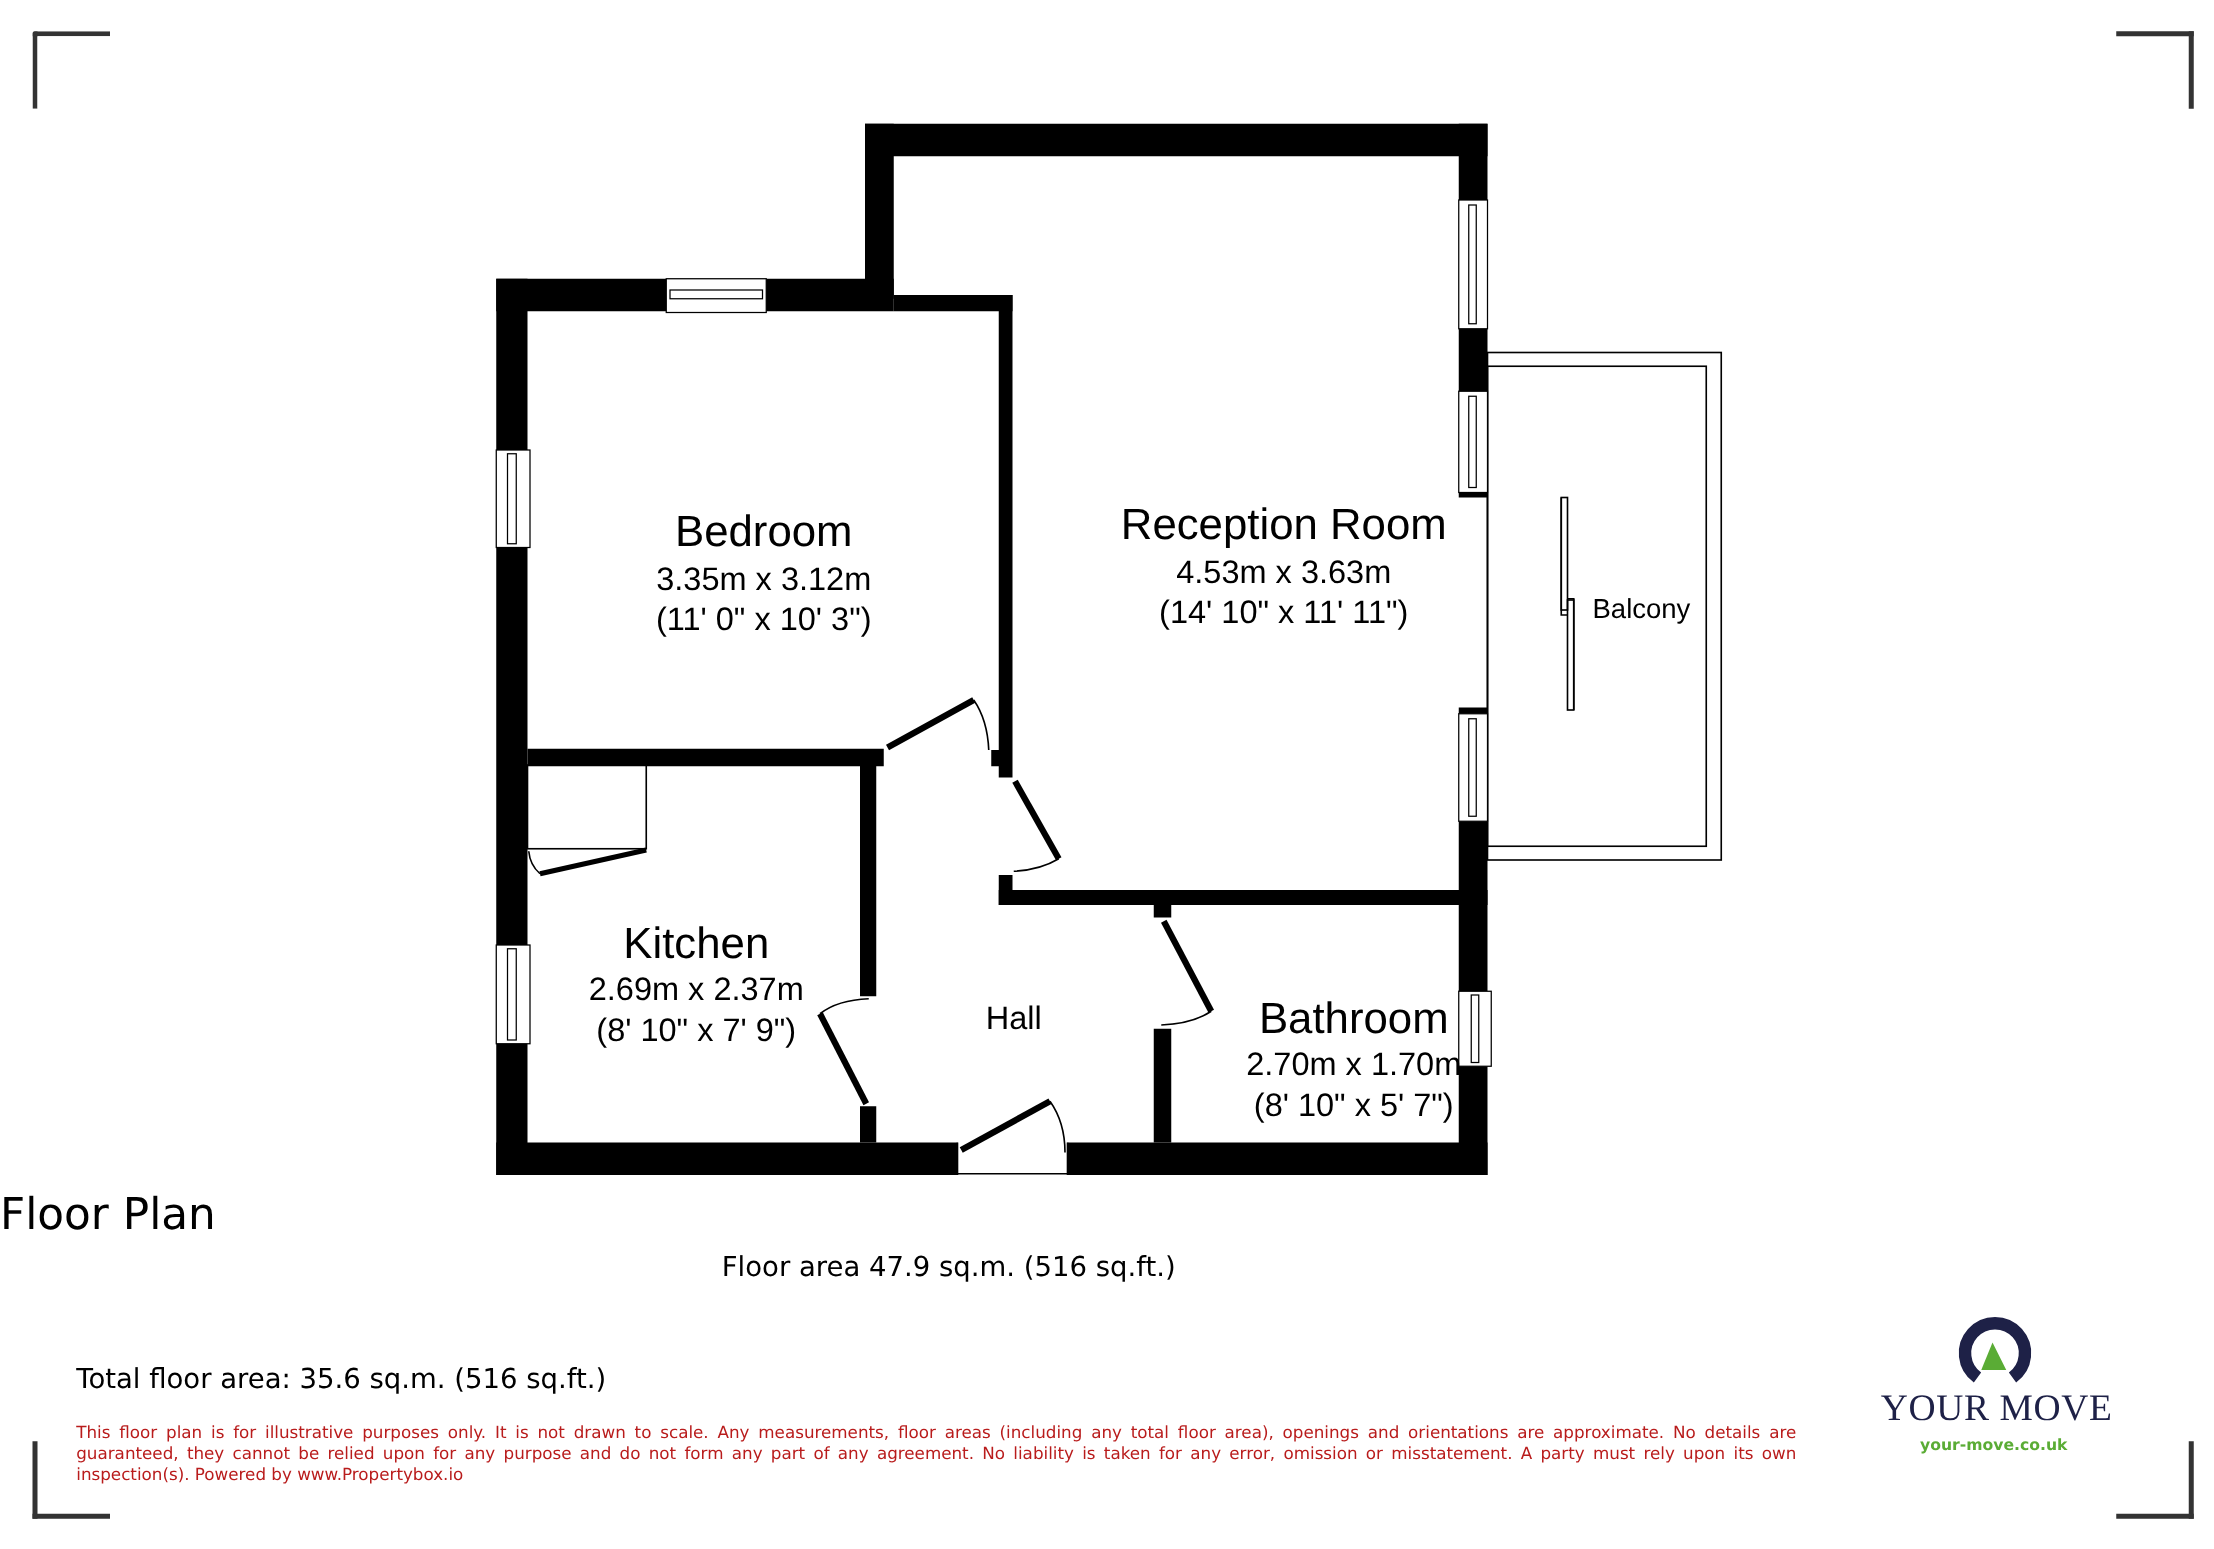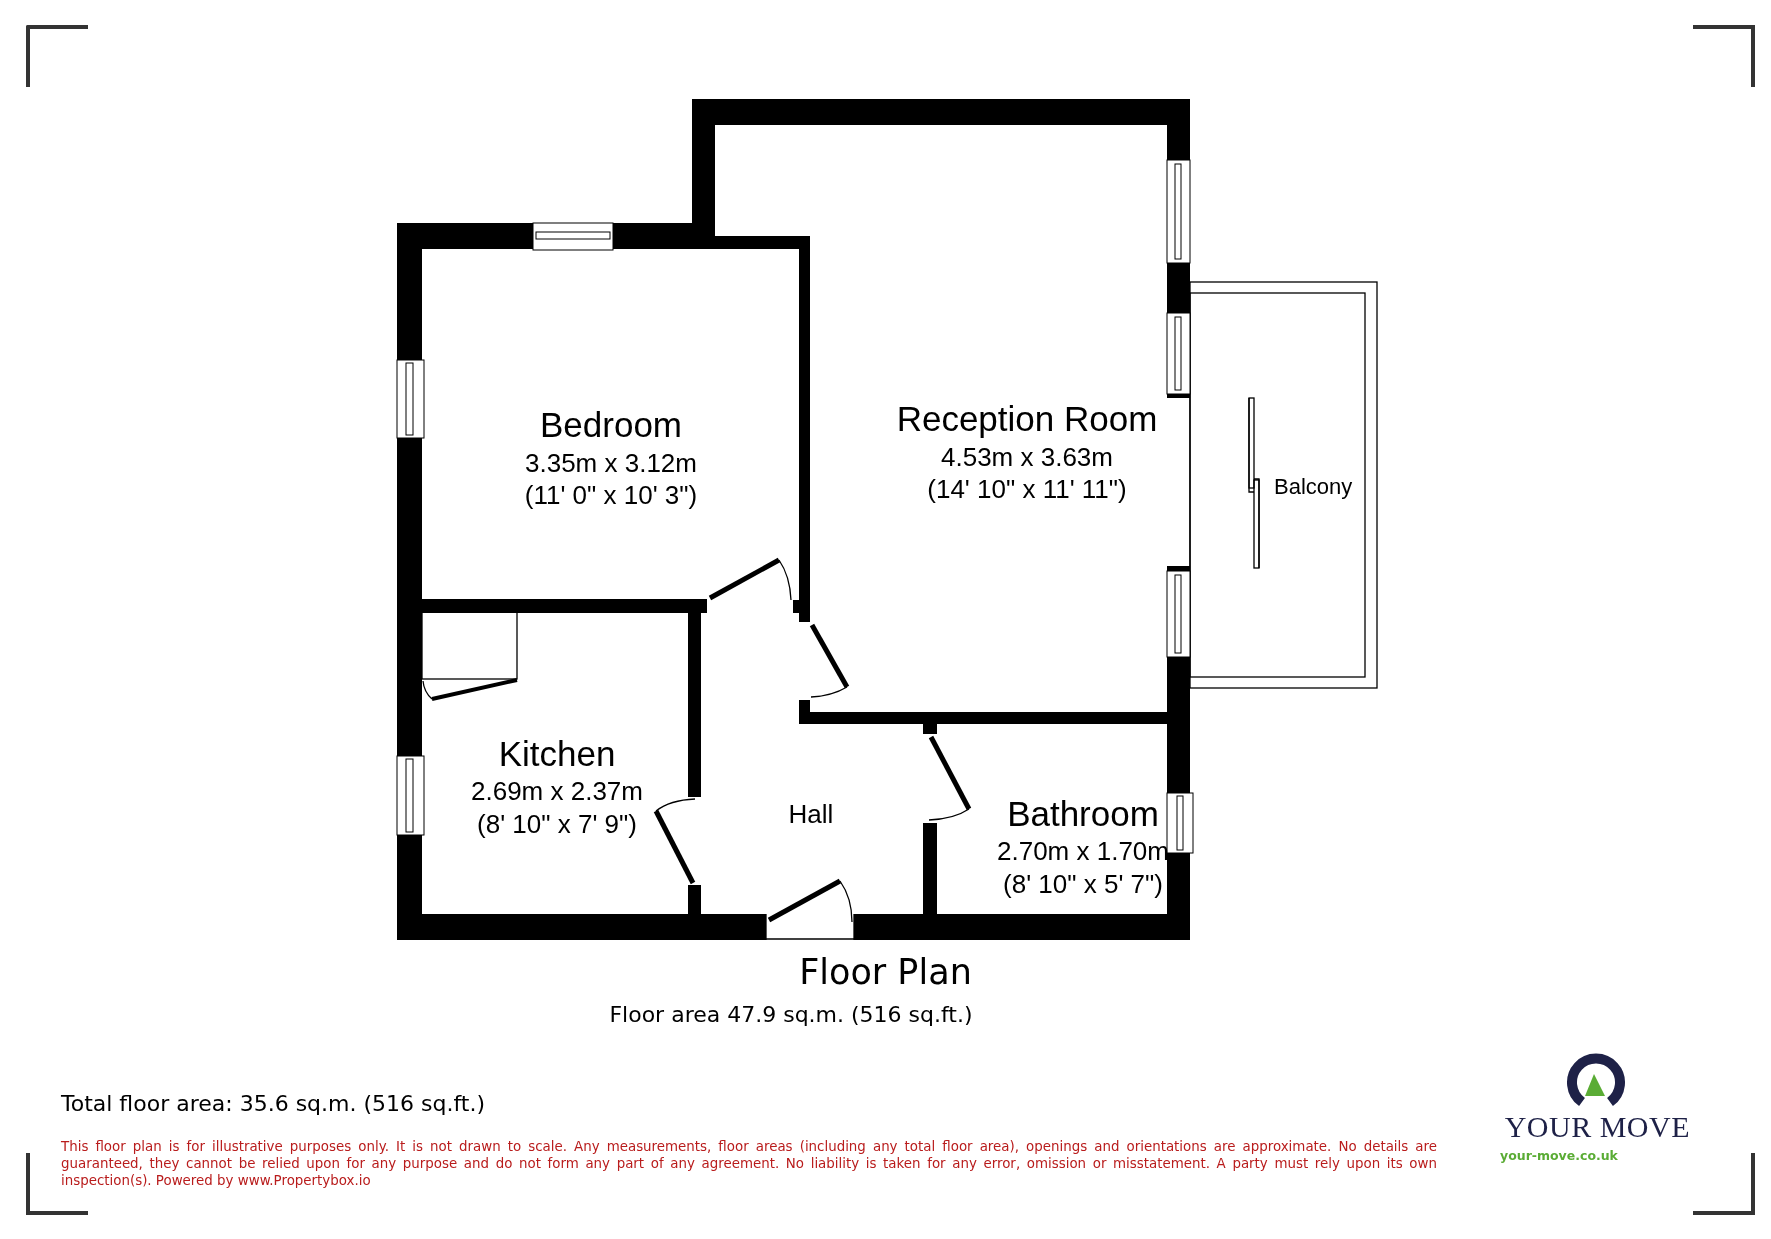--- a/index.html
+++ b/index.html
@@ -13,28 +13,28 @@
     .wall { fill: #000; }
     .win-outer { fill: #fff; stroke: #000; stroke-width: 1; }
     .win-inner { fill: #fff; stroke: #000; stroke-width: 1; }
     .door-leaf { stroke: #000; stroke-width: 5; stroke-linecap: butt; fill: none; }
     .door-arc { stroke: #000; stroke-width: 1.3; fill: none; }
     .thin { stroke: #000; stroke-width: 1.3; fill: none; }
     .room-name { font-family: "Liberation Sans", sans-serif; font-size: 35px; text-anchor: middle; fill: #000; }
     .room-dim { font-family: "Liberation Sans", sans-serif; font-size: 26px; text-anchor: middle; fill: #000; }
     .balcony-lbl { font-family: "Liberation Sans", sans-serif; font-size: 22px; fill: #000; }
     .hall-lbl { font-family: "Liberation Sans", sans-serif; font-size: 26px; text-anchor: middle; fill: #000; }
-    .plan-title { position: absolute; left: 0; width: 1771px; top: 952px; text-align: center; font-family: "DejaVu Sans", sans-serif; font-size: 35px; color: #000; }
-    .plan-area { position: absolute; left: 0; width: 1518px; top: 1002px; text-align: center; font-family: "DejaVu Sans", sans-serif; font-size: 22px; color: #000; padding-left: 32px; }
+    .plan-title { position: absolute; left: 0; width: 1771px; top: 952px; font-family: "DejaVu Sans", sans-serif; font-size: 35px; color: #000; }
+    .plan-area { position: absolute; left: 0; width: 1518px; top: 1002px; text-align: center; font-family: "DejaVu Sans", sans-serif; font-size: 22px; color: #000; }
     .total-area { position: absolute; left: 61px; top: 1091px; font-family: "DejaVu Sans", sans-serif; font-size: 22px; color: #000; }
     .disclaimer { position: absolute; left: 61px; top: 1138px; width: 1376px; font-family: "DejaVu Sans", sans-serif; font-size: 13.4px; line-height: 17px; color: #b91c1c; text-align: justify; text-align-last: left; }
     .logo { position: absolute; left: 1500px; top: 1050px; width: 190px; height: 120px; }
     .logo svg { position: absolute; left: 66px; top: 2px; }
     .logo-name { position: absolute; left: 0; width: 190px; top: 60px; text-align: right; font-family: "Liberation Serif", serif; font-size: 30px; letter-spacing: 0.5px; }
-    .logo-url { position: absolute; left: 0; width: 190px; top: 98px; text-align: left; font-family: "DejaVu Sans", sans-serif; font-size: 12.5px; font-weight: bold; }
+    .logo-url { position: absolute; left: 0; width: 190px; top: 98px; text-align: center; font-family: "DejaVu Sans", sans-serif; font-size: 12.5px; font-weight: bold; }
   </style>
 </head>
 <body>
 
 <div class="corner tl"></div>
 <div class="corner tr"></div>
 <div class="corner bl"></div>
 <div class="corner br"></div>
 
 <svg class="plan" width="1771" height="1239" viewBox="0 0 1771 1239">

